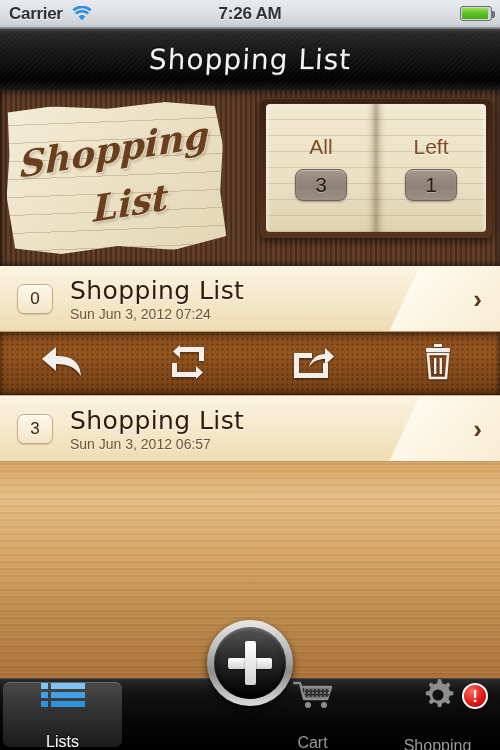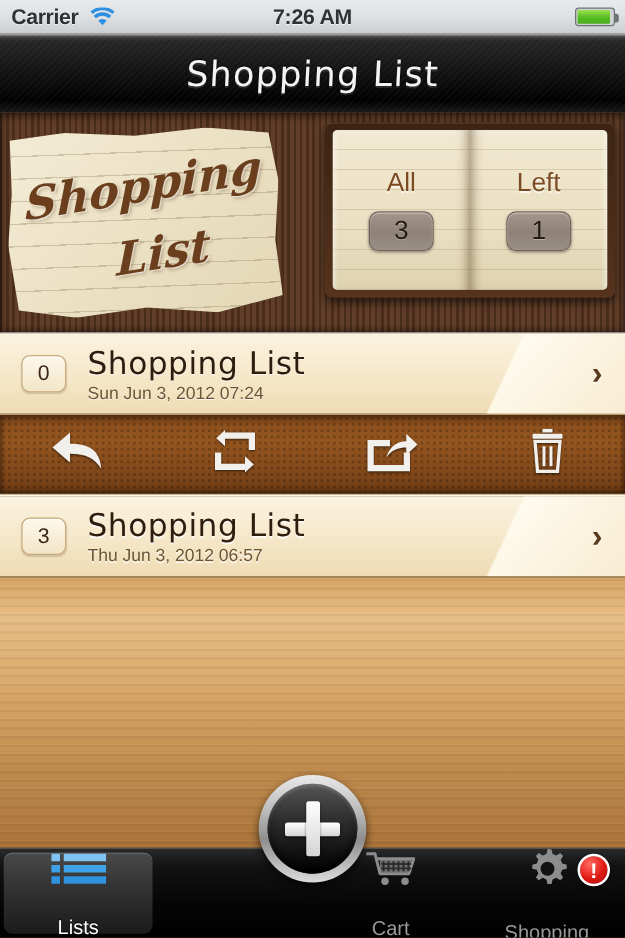--- a/index.html
+++ b/index.html
@@ -349,21 +349,21 @@
         </svg>
         </span>
       </div>
     </div>
 
     <div class="row">
       <span class="fold"></span>
       <span class="row-badge">3</span>
       <span class="row-texts">
         <div class="row-title">Shopping List</div>
-        <div class="row-sub">Thu Jun 3, 2012 06:57</div>
+        <div class="row-sub">Sun Jun 3, 2012 06:57</div>
       </span>
       <span class="row-chevron">›</span>
     </div>
 
   </div>
 
   <div class="filler" style="height:275px;"></div>
 
   <div class="addbtn">
     <div class="inner">

